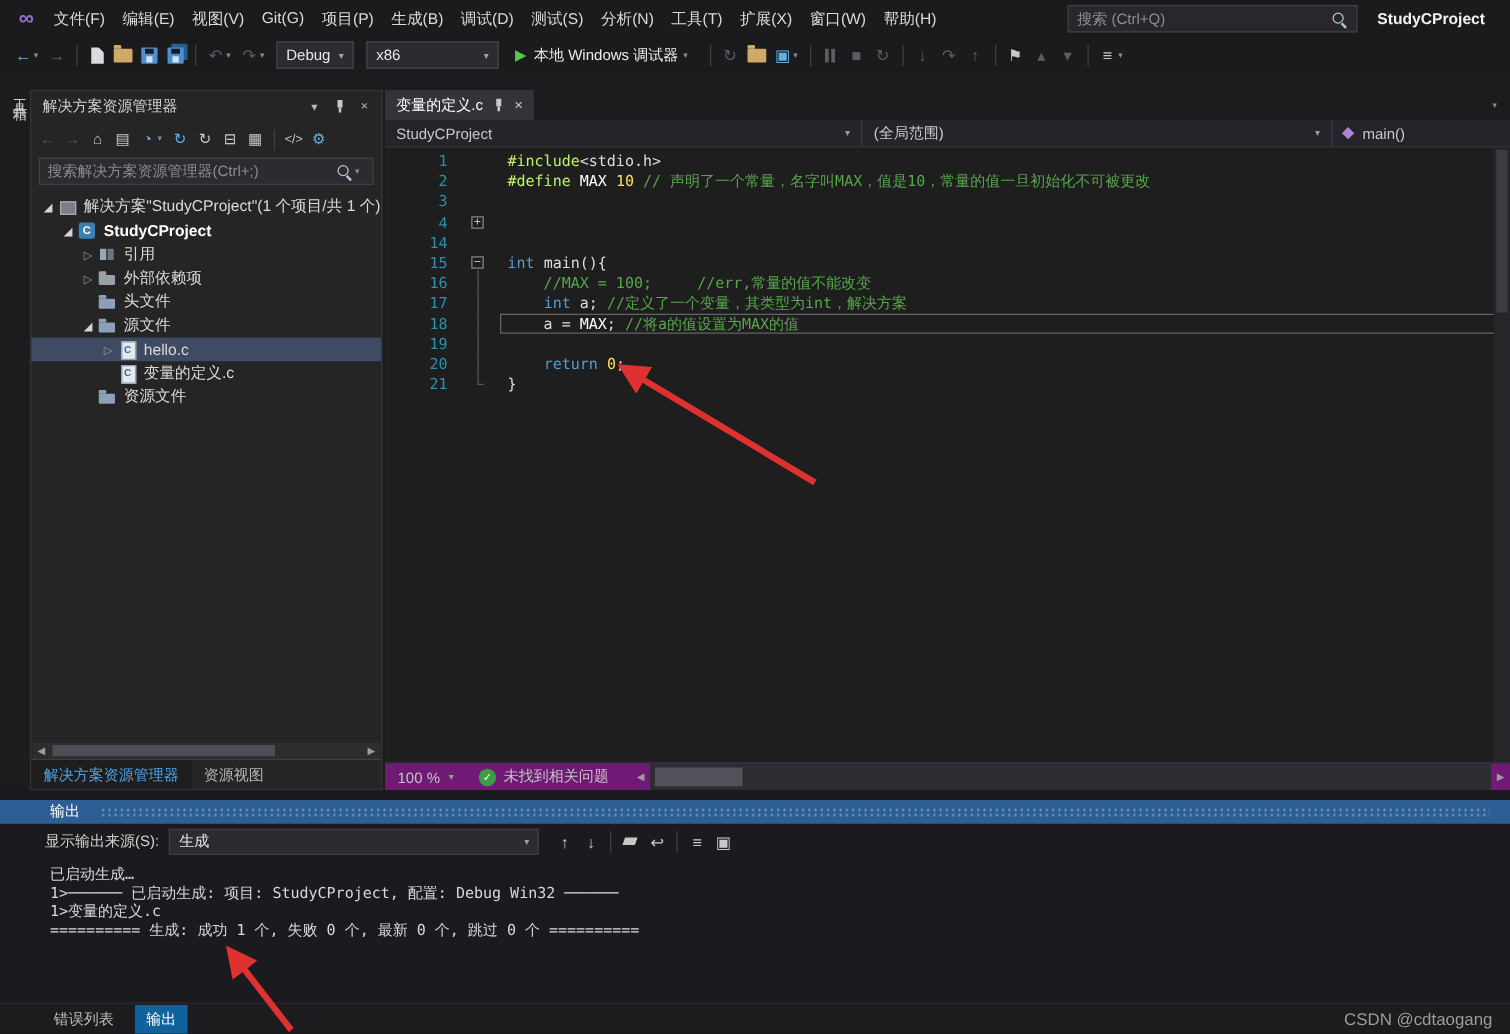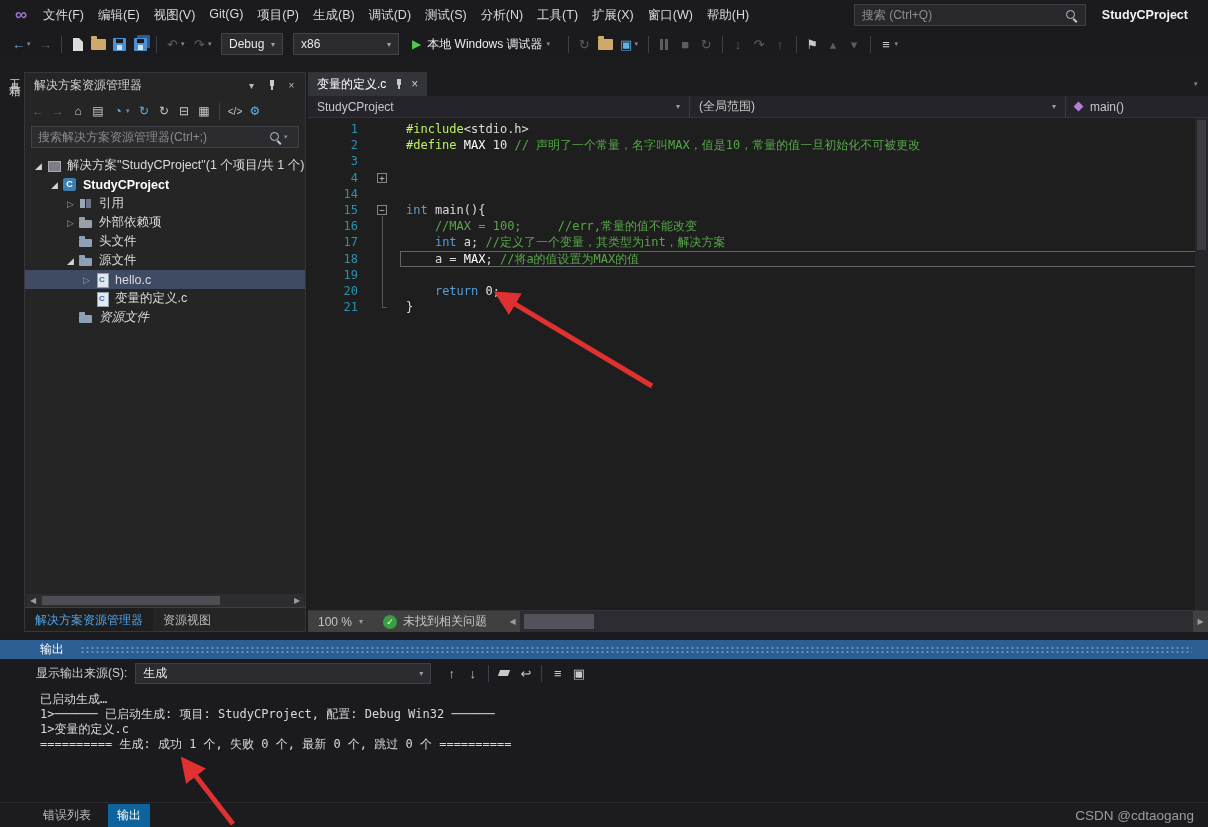--- a/index.html
+++ b/index.html
@@ -99,26 +99,26 @@
   .code-wrap{flex:1;position:relative;padding-top:3px;font-family:"DejaVu Sans Mono",monospace;overflow:hidden}
   .code-row{display:flex;align-items:center;height:16.2px}
   .ln{width:58px;flex:none;text-align:right;padding-right:8px;color:#2b91af;font-size:12px}
   .ol{width:34px;flex:none;position:relative;height:100%}
   .obox{position:absolute;left:11px;top:3px;width:10px;height:10px;border:1px solid #858585;background:#1e1e1e;color:#c8c8c8;font:9px/8px "DejaVu Sans Mono",monospace;text-align:center}
   .oline{position:absolute;left:16px;top:0;bottom:0;width:1px;background:#585858}
   .oline.below{top:14px}
   .oend{position:absolute;left:16px;top:0;height:9px;width:5px;border-left:1px solid #585858;border-bottom:1px solid #585858}
   .code{flex:1;white-space:pre;font-size:12px;line-height:16px;color:#dcdcdc;padding-left:6px}
   .code-row.current .code{outline:1px solid #63636a;outline-offset:-1px}
-  .c-pp{color:#bef264}.c-kw{color:#569cd6}.c-macro{color:#ffffff}.c-num{color:#e5e5e5}
+  .c-pp{color:#bef264}.c-kw{color:#569cd6}.c-macro{color:#ffffff}.c-num{color:#fde047}
   .c-comment{color:#57a64a}.c-plain{color:#dcdcdc}
   .c-collapsed{display:inline-block;border:1px solid #808080;background:#27272b;color:#cfcfcf;font-size:9px;line-height:11px;padding:0 10px;margin-left:6px;vertical-align:1px}
   .vscroll{position:absolute;top:0;right:0;bottom:0;width:13px;background:#26262a}
   .vthumb{position:absolute;top:2px;left:2px;right:2px;height:130px;background:#3b3b42}
-  .editor-statusbar{height:22px;display:flex;align-items:center;background:#404040;border-top:1px solid #333338;font-size:12px;color:#c4c4c4}
+  .editor-statusbar{height:22px;display:flex;align-items:center;background:#701a75;border-top:1px solid #333338;font-size:12px;color:#c4c4c4}
   .zoom{display:flex;gap:7px;align-items:center;padding:0 10px}
   .zoom .ar{font-size:8px;color:#9a9aa0}
   .health{display:flex;gap:6px;align-items:center;padding:0 10px;white-space:nowrap}
   .chk{width:14px;height:14px;border-radius:50%;background:#3a9e44;color:#fff;font-size:9px;line-height:14px;text-align:center;flex:none}
   .escroll{flex:1;display:flex;align-items:center;height:100%;margin-left:8px}
   .sarr{width:15px;text-align:center;font-size:8px;color:#9a9aa0}
   .etrack{flex:1;height:100%;position:relative;background:#2c2c32}
   .ethumb{position:absolute;left:4px;top:3px;bottom:3px;width:70px;background:#52525a}
 
   
@@ -298,21 +298,21 @@
         <div class="t-row sel" style="padding-left: 54px;">
           <span class="t-arrow">▷</span>
           <span class="ticon cfile"></span>
           <span class="t-label">hello.c</span>
         </div>
         <div class="t-row" style="padding-left: 54px;">
           <span class="t-arrow"></span>
           <span class="ticon cfile"></span>
           <span class="t-label">变量的定义.c</span>
         </div>
-        <div class="t-row" style="padding-left: 38px; font-style: italic;">
+        <div class="t-row" style="padding-left: 38px;">
           <span class="t-arrow"></span>
           <span class="ticon folder"></span>
           <span class="t-label">资源文件</span>
         </div>
       </div>
     <div class="hscroll">
       <span class="harr">◀</span>
       <div class="htrack">
           <div class="hthumb"></div>
         </div>

